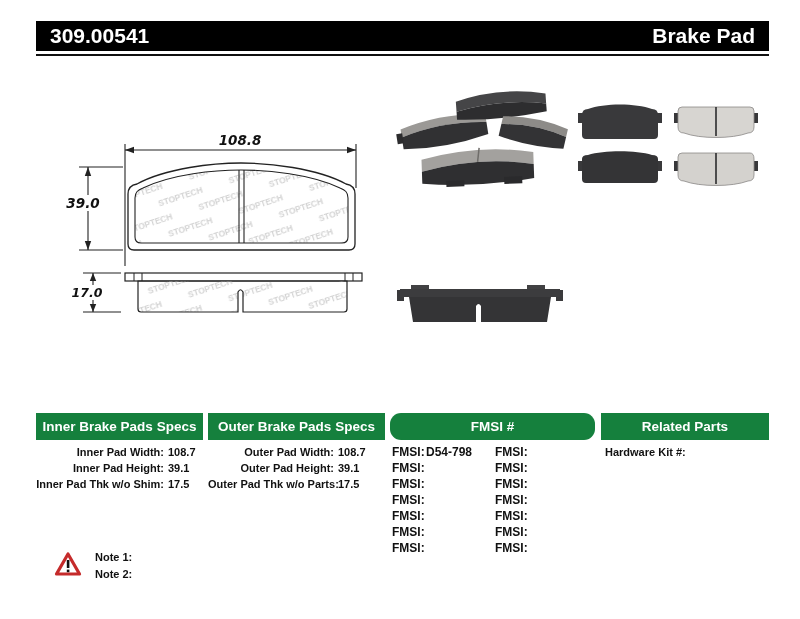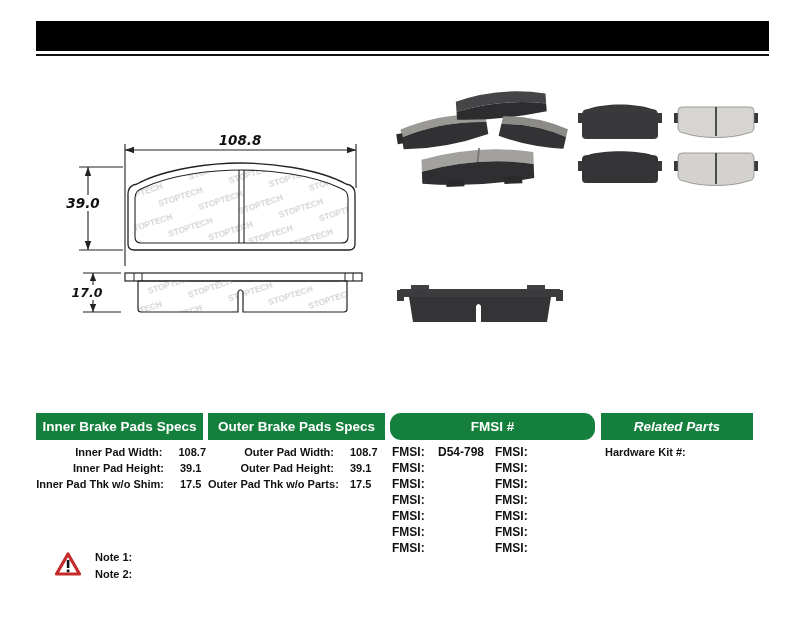--- a/index.html
+++ b/index.html
@@ -17,34 +17,36 @@
   .title-underline{left:36px;top:54px;width:733px;height:2px;background:#111;}
   
   .colhead{
     top:413px;height:27px;background:#15803d;color:#fff;
     font-size:13.5px;font-weight:bold;display:flex;align-items:center;justify-content:center;
   }
   
   .speccol{top:444px;}
   .specrow{display:flex;height:16px;align-items:center;font-size:11px;font-weight:bold;color:#111;}
   .speclabel{text-align:right;white-space:nowrap;}
-  .specvalue{margin-left:16px;white-space:nowrap;}
+  .specvalue{margin-left:4px;white-space:nowrap;}
   .inner .speclabel{width:128px;}
   .outer .speclabel{width:126px;}
   .fmsirow{display:flex;height:16px;align-items:center;font-size:12px;font-weight:bold;color:#111;}
   .fmsirow .speclabel{width:30px;text-align:left;}
   .related-row{display:flex;height:16px;align-items:center;font-size:11px;font-weight:bold;color:#111;}
   
   .notes{left:95px;top:549px;font-size:11px;font-weight:bold;color:#111;line-height:17px;}
   .dimtext{font-family:"DejaVu Sans",sans-serif;font-style:italic;font-weight:bold;fill:#111;}
 </style>
 </head>
 <body>
 
 <div class="abs titlebar">
+  <span>309.00541</span>
+  <span>Brake Pad</span>
 </div>
 <div class="abs title-underline"></div>
 
 <svg class="abs" style="left:55px;top:128px;" width="335" height="205" viewBox="0 0 335 205">
   <defs>
     <pattern id="wm" width="74" height="32" patternUnits="userSpaceOnUse" patternTransform="rotate(-18)">
       <text x="1" y="11" font-size="8.5" font-weight="bold" fill="#d3d3d3">STOPTECH</text>
       <text x="-36" y="27" font-size="8.5" font-weight="bold" fill="#d3d3d3">STOPTECH</text>
       <text x="38" y="27" font-size="8.5" font-weight="bold" fill="#d3d3d3">STOPTECH</text>
     </pattern>
@@ -155,21 +157,21 @@
 
 <div class="abs colhead" style="left:36px;width:167px;">
   <span>Inner Brake Pads Specs</span>
 </div>
 <div class="abs colhead" style="left:208px;width:177px;">
   <span>Outer Brake Pads Specs</span>
 </div>
 <div class="abs colhead" style="left:390px;width:205px;border-radius:11px;">
   <span>FMSI #</span>
 </div>
-<div class="abs colhead" style="left:601px;width:152px;font-style:italic;">
+<div class="abs colhead" style="left:601px;width:168px;">
   <span>Related Parts</span>
 </div>
 
 <div class="abs speccol inner" style="left:36px;width:170px;">
   <div class="specrow">
     <span class="speclabel">Inner Pad Width:</span>
     <span class="specvalue">108.7</span>
   </div>
   <div class="specrow">
     <span class="speclabel">Inner Pad Height:</span>

